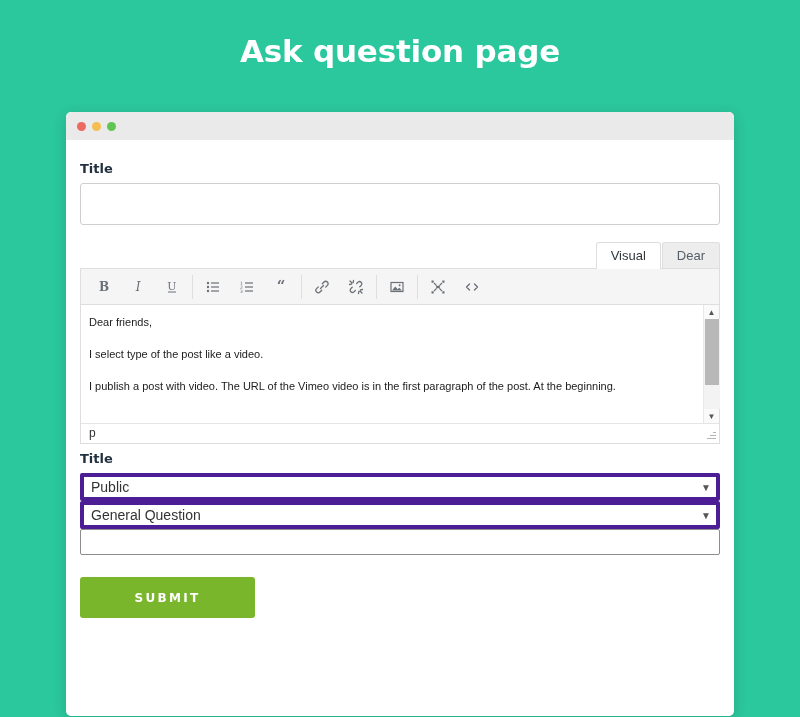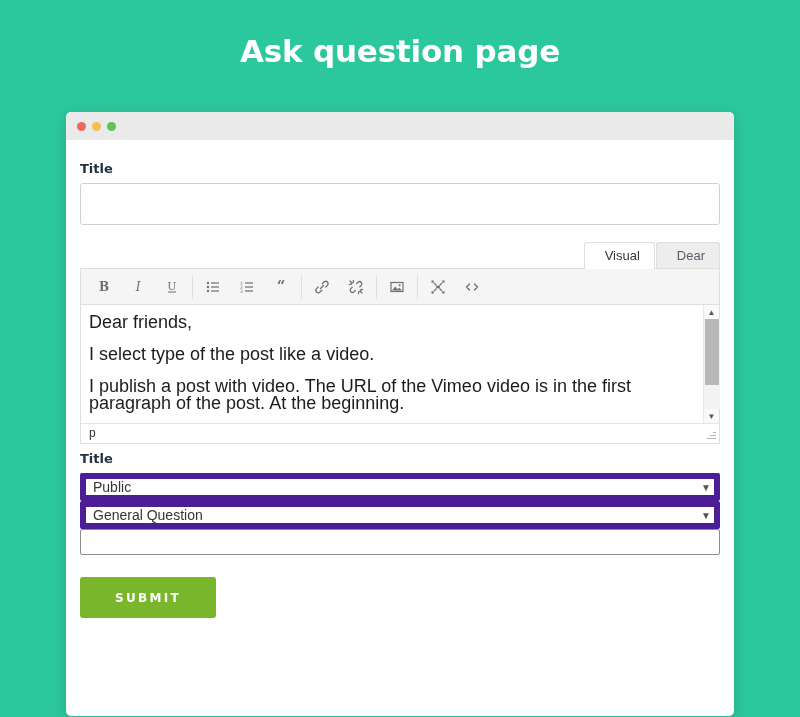--- a/index.html
+++ b/index.html
@@ -74,21 +74,21 @@
     border-radius: 3px;
     font-size: 14px;
     color: #333;
     padding: 0 9px;
     outline: none;
     font-family: "Liberation Sans", sans-serif;
   }
   .select-input {
     width: 100%;
     height: 28px;
-    border: 6px solid #4c1d95;
+    border: 4px solid #4c1d95;
     background: #ffffff;
     border-radius: 2px;
     font-size: 14px;
     color: #333;
     padding: 0 7px;
     appearance: none;
     -webkit-appearance: none;
     outline: none;
     font-family: "Liberation Sans", sans-serif;
   }
@@ -117,21 +117,21 @@
   
   .editor-tabs {
     display: flex;
     justify-content: flex-end;
     align-items: flex-end;
     height: 27px;
     margin-top: 16px;
   }
   .etab {
     font-size: 13px;
-    padding: 5px 14px 4px 20px;
+    padding: 5px 14px 4px 14px;
     border: 1px solid #dedede;
     border-bottom: none;
     color: #555d66;
     background: #ededed;
     border-radius: 3px 3px 0 0;
     line-height: 16px;
   }
   .etab.active {
     background: #ffffff;
     color: #32373c;
@@ -172,21 +172,21 @@
     display: flex;
   }
   .editor-text {
     flex: 1;
     padding: 9px 12px 0 8px;
     overflow: hidden;
     font-family: "Liberation Sans", sans-serif;
   }
   .editor-text p {
     margin: 0 0 15px 0;
-    font-size: 18px;
+    font-size: 11px;
     line-height: 17px;
     color: #1c1c1c;
   }
   .scrollbar {
     width: 16px;
     border-left: 1px solid #e8e8e8;
     background: #fafafa;
     display: flex;
     flex-direction: column;
     align-items: center;
@@ -231,21 +231,21 @@
     margin: 2px 0 0 auto;
   }
   .grip i:nth-child(1) { width: 3px; }
   .grip i:nth-child(2) { width: 6px; }
   .grip i:nth-child(3) { width: 9px; }
 
   
   .submit-btn {
     margin-top: 22px;
     margin-bottom: 20px;
-    width: 136px;
+    width: 175px;
     height: 41px;
     background: #79b62b;
     color: #ffffff;
     border: none;
     border-radius: 3px;
     font-size: 12px;
     font-weight: bold;
     letter-spacing: 2.3px;
     cursor: pointer;
     font-family: "DejaVu Sans", sans-serif;

